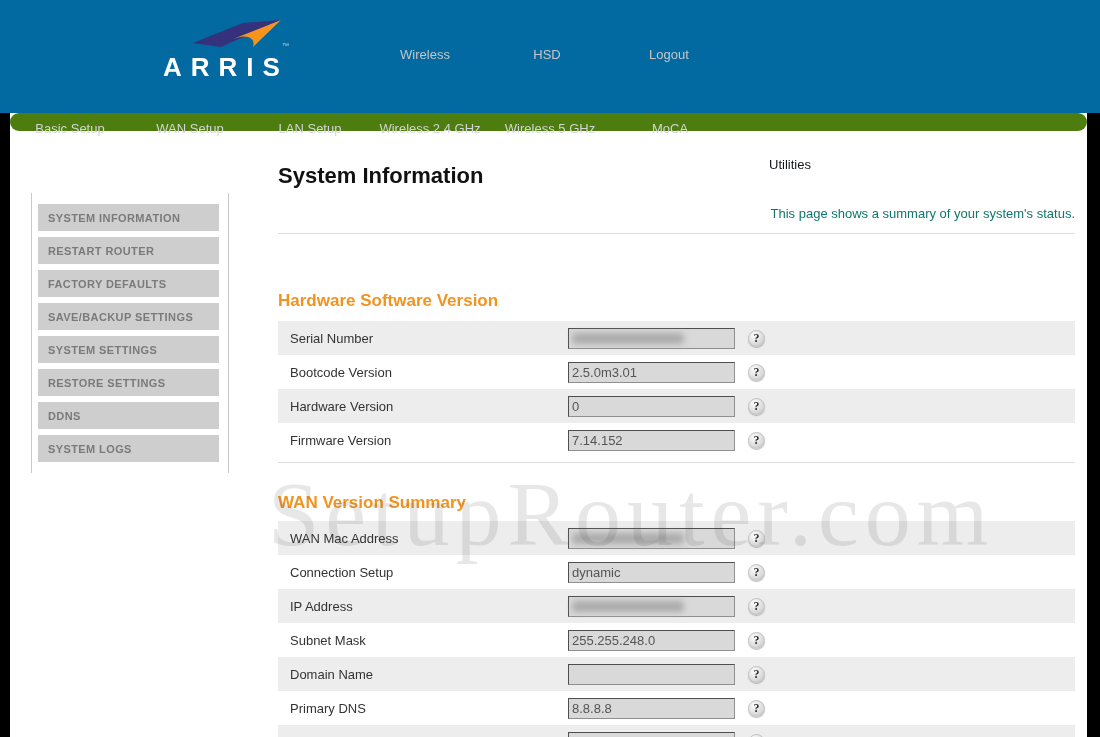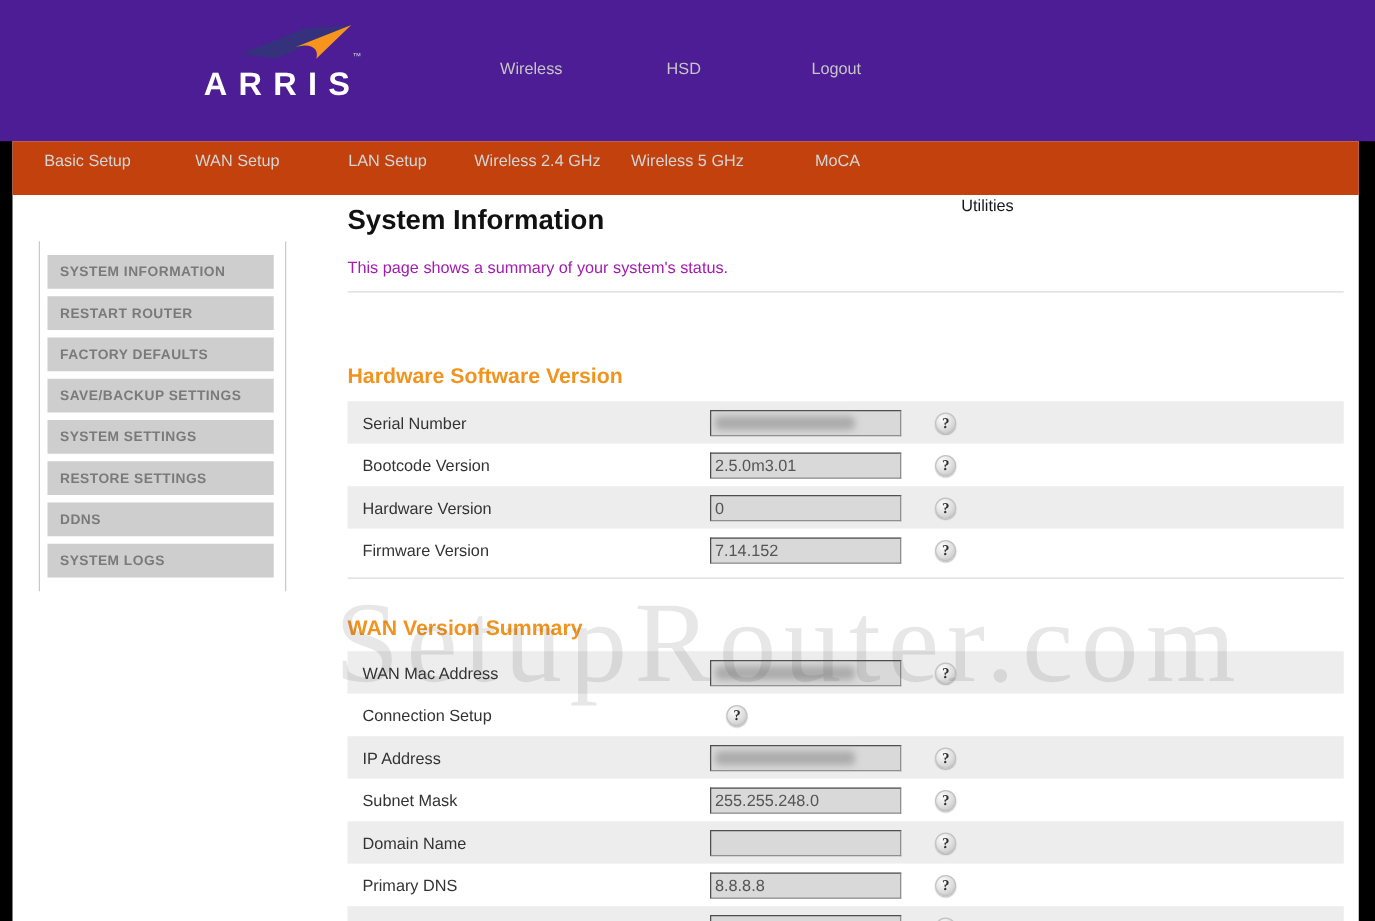--- a/index.html
+++ b/index.html
@@ -3,75 +3,75 @@
 <meta charset="utf-8">
 <style>
   * { margin:0; padding:0; box-sizing:border-box; }
   html,body { background:#000; }
   #viewport {
     position:relative; width:1100px; height:737px; overflow:hidden;
     background:#000; font-family:"Liberation Sans", sans-serif;
   }
 
   
-  .top-header { position:absolute; left:0; top:0; width:1100px; height:113px; background:#4c1d95; }
+  .top-header { position:absolute; left:0; top:0; width:1100px; height:113px; background:#0369a1; }
   .logo { position:absolute; left:163px; top:16px; width:130px; height:80px; }
   .logo svg { position:absolute; left:30px; top:4px; }
   .brand {
     position:absolute; left:0; top:36px; color:#fff; font-size:26px; font-weight:bold;
     letter-spacing:9px; white-space:nowrap;
   }
   .tm { position:absolute; left:119px; top:26px; color:#cfcfcf; font-size:7px; }
   .top-links { position:absolute; left:364px; top:47px; display:flex; }
   .hlink {
     width:122px; text-align:center; color:#c6c6c6; font-size:13px; cursor:pointer;
   }
 
   
   .body {
     position:absolute; left:10px; top:113px; width:1077px; height:624px; background:#fff;
   }
 
   
-  .navbar { position:absolute; left:0; top:0; width:1077px; height:43px; background:#c2410c; display:flex; }
+  .navbar { position:absolute; left:0; top:0; width:1077px; height:18px; background:#4d7c0f; display:flex;border-radius:15px; }
   .nav-item {
     width:120px; line-height:31px; text-align:center; color:#d4d5d6; font-size:13px; cursor:pointer;
     white-space:nowrap;
   }
   .nav-item.active { color:#15171b;margin-top:36px; }
 
   
   .sidebar {
     position:absolute; left:21px; top:80px; width:198px; height:280px;
     border-left:1px solid #c9c9c9; border-right:1px solid #c9c9c9; padding-top:11px;
   }
   .side-btn {
     display:block; width:181px; height:27px; margin:0 0 6px 6px; background:#cecece; border:none;
     color:#7a7a7a; font-family:"Liberation Sans", sans-serif; font-size:11px; font-weight:bold;
     letter-spacing:0.4px; text-align:left; padding-left:10px; cursor:pointer; white-space:nowrap;
   }
 
   
   .content { position:absolute; left:268px; top:31px; width:797px; }
   .page-title { margin-top:19px; font-size:22px; line-height:26px; font-weight:bold; color:#111; }
-  .page-subtitle { margin-top:17px; font-size:13px; line-height:15px; color:#a21caf; }
+  .page-subtitle { margin-top:17px; font-size:13px; line-height:15px; color:#0f766e;text-align:right; }
   .divider { margin-top:12px; border-top:1px solid #dcdcdc; height:0; }
 
   .sec .sec-heading { font-size:17px; line-height:20px; font-weight:bold; color:#F1931F; }
   .sec-hardware { margin-top:57px; }
   .sec-wan { margin-top:5px; border-top:1px solid #dcdcdc; padding-top:30px; }
   .sec-hardware .rows { margin-top:10px; }
   .sec-wan .rows { margin-top:8px; }
 
   .row { display:flex; align-items:center; height:34px; padding-left:12px; background:#fff; }
   .row:nth-child(odd) { background:#ededed; }
   .row-label { flex:0 0 278px; font-size:13px; color:#333; }
   .input-wrap { position:relative; width:167px; height:21px; }
   .field-input {
-    width:153px; height:21px; background:#d9d9d9; color:#555;
+    width:167px; height:21px; background:#d9d9d9; color:#555;
     border:1px solid; border-color:#4e4e4e #8f8f8f #8f8f8f #4e4e4e;
     font-family:"Liberation Sans", sans-serif; font-size:13px; padding:0 3px;
   }
   .redact {
     display:none; position:absolute; left:4px; top:5px; width:112px; height:11px;
     background:#ababab; border-radius:4px; filter:blur(3px); pointer-events:none;
   }
   .redact.show { display:block; }
   .help {
     margin-left:13px; width:17px; height:17px; border-radius:50%;
@@ -177,20 +177,24 @@
             <div class="row">
     <span class="row-label">WAN Mac Address</span>
     <span class="input-wrap">
       <input class="field-input" type="text" readonly="" value="" style="">
       <span class="redact show"></span>
     </span>
     <button class="help">?</button>
   </div>
             <div class="row">
     <span class="row-label">Connection Setup</span>
+    <span class="input-wrap">
+      <input class="field-input" type="text" readonly="" value="dynamic" style="">
+      
+    </span>
     <button class="help">?</button>
   </div>
             <div class="row">
     <span class="row-label">IP Address</span>
     <span class="input-wrap">
       <input class="field-input" type="text" readonly="" value="" style="">
       <span class="redact show"></span>
     </span>
     <button class="help">?</button>
   </div>

